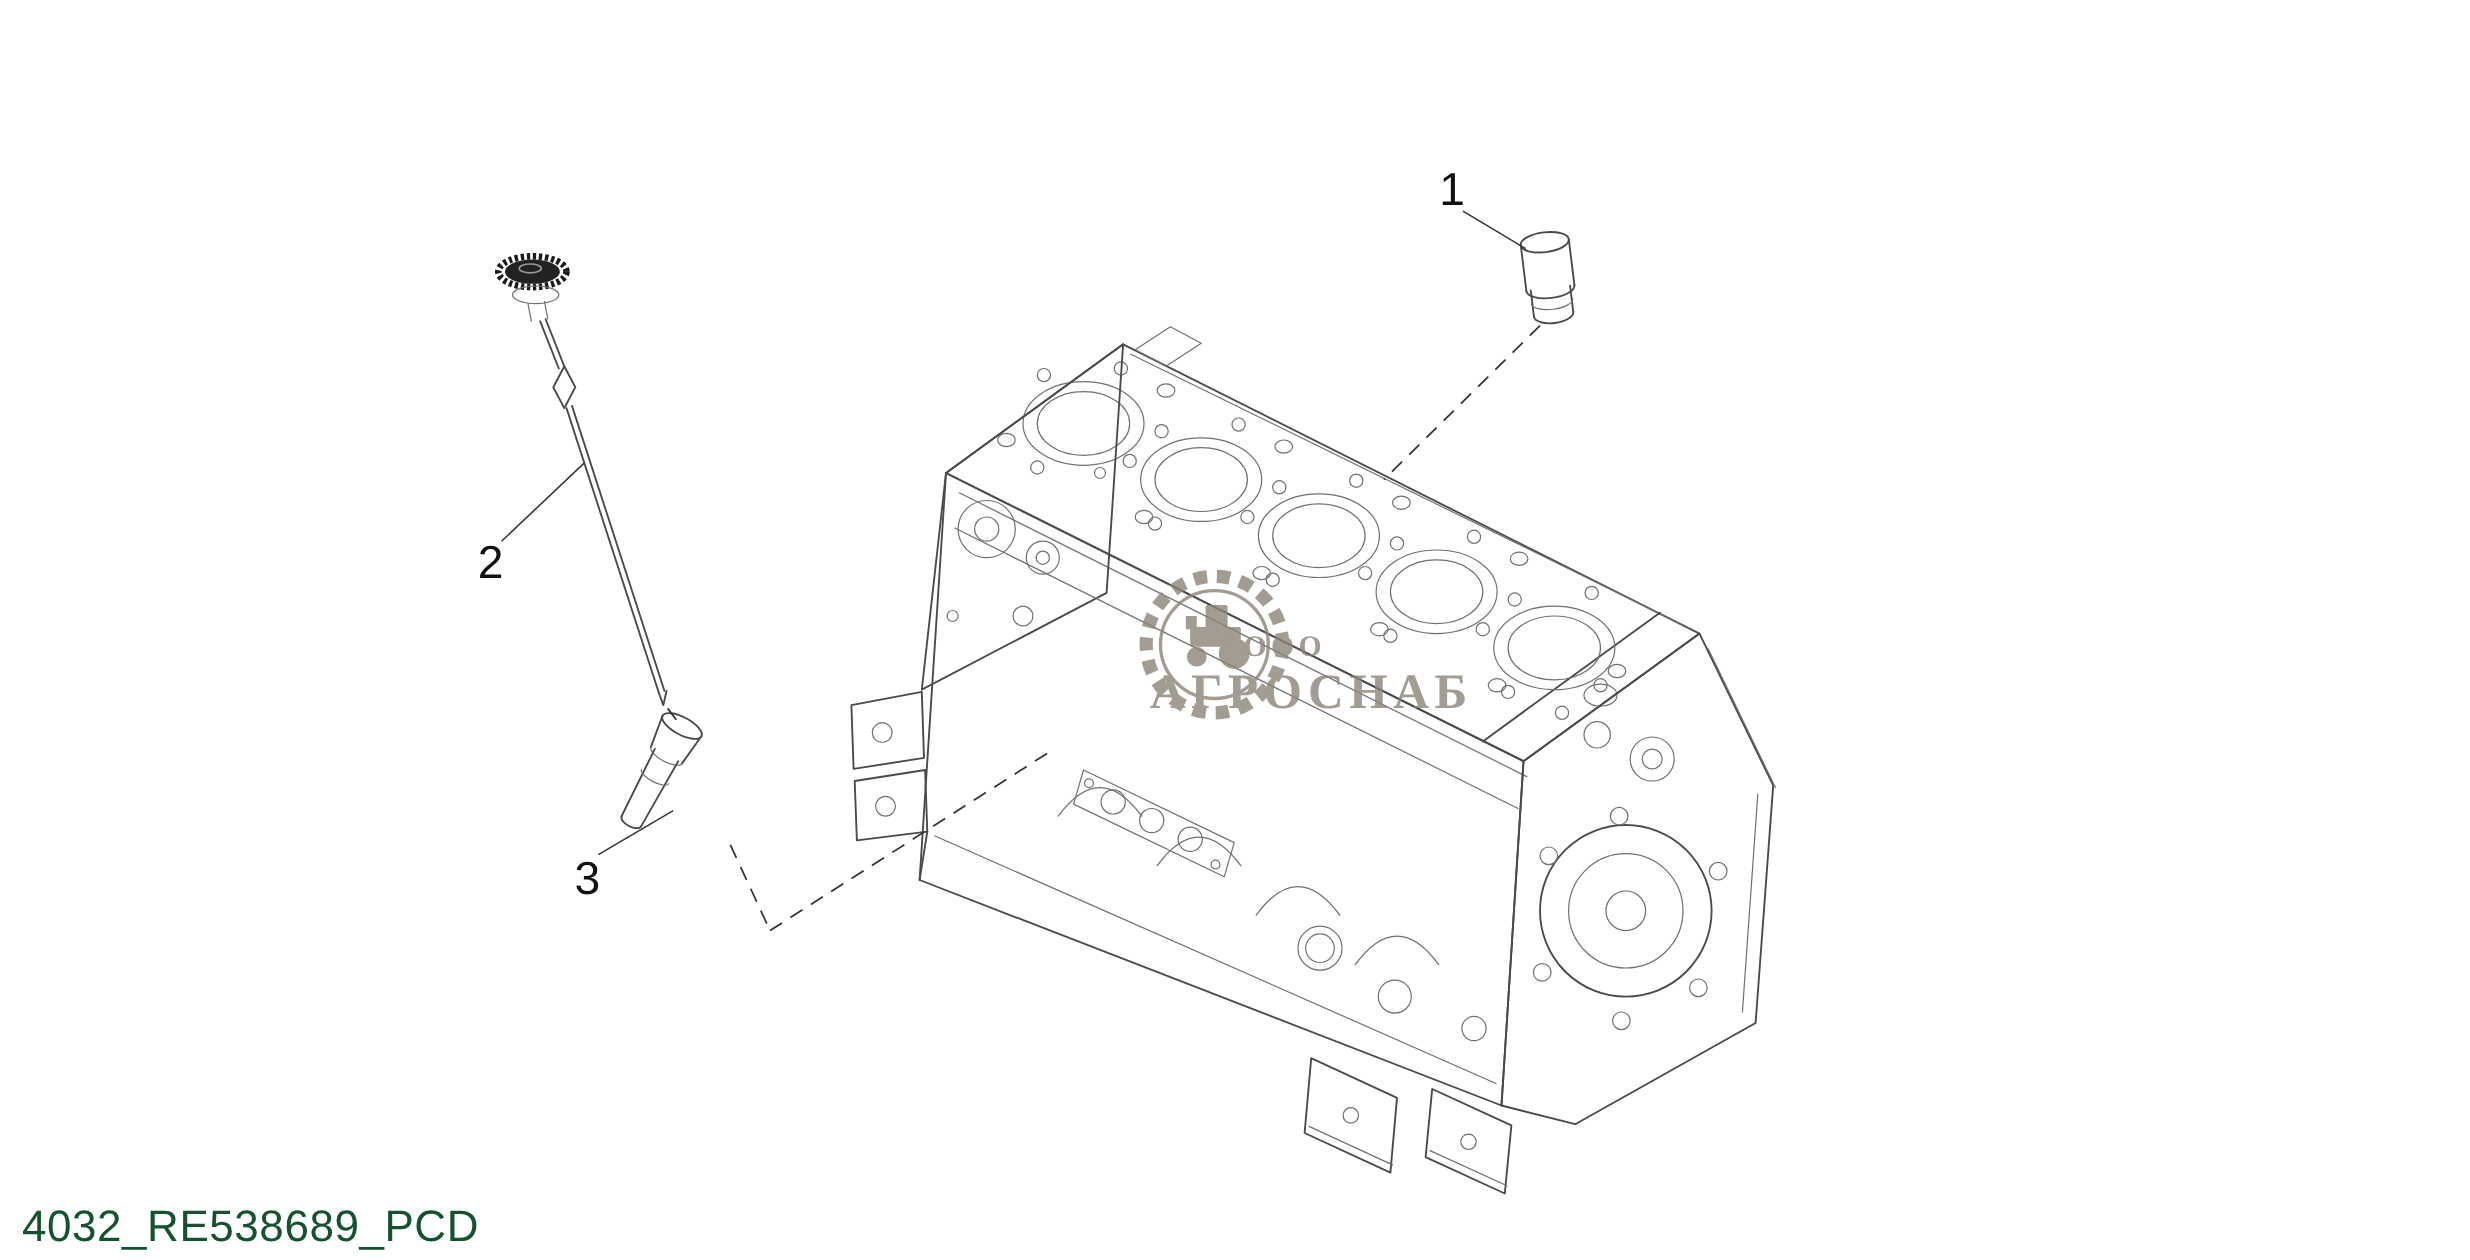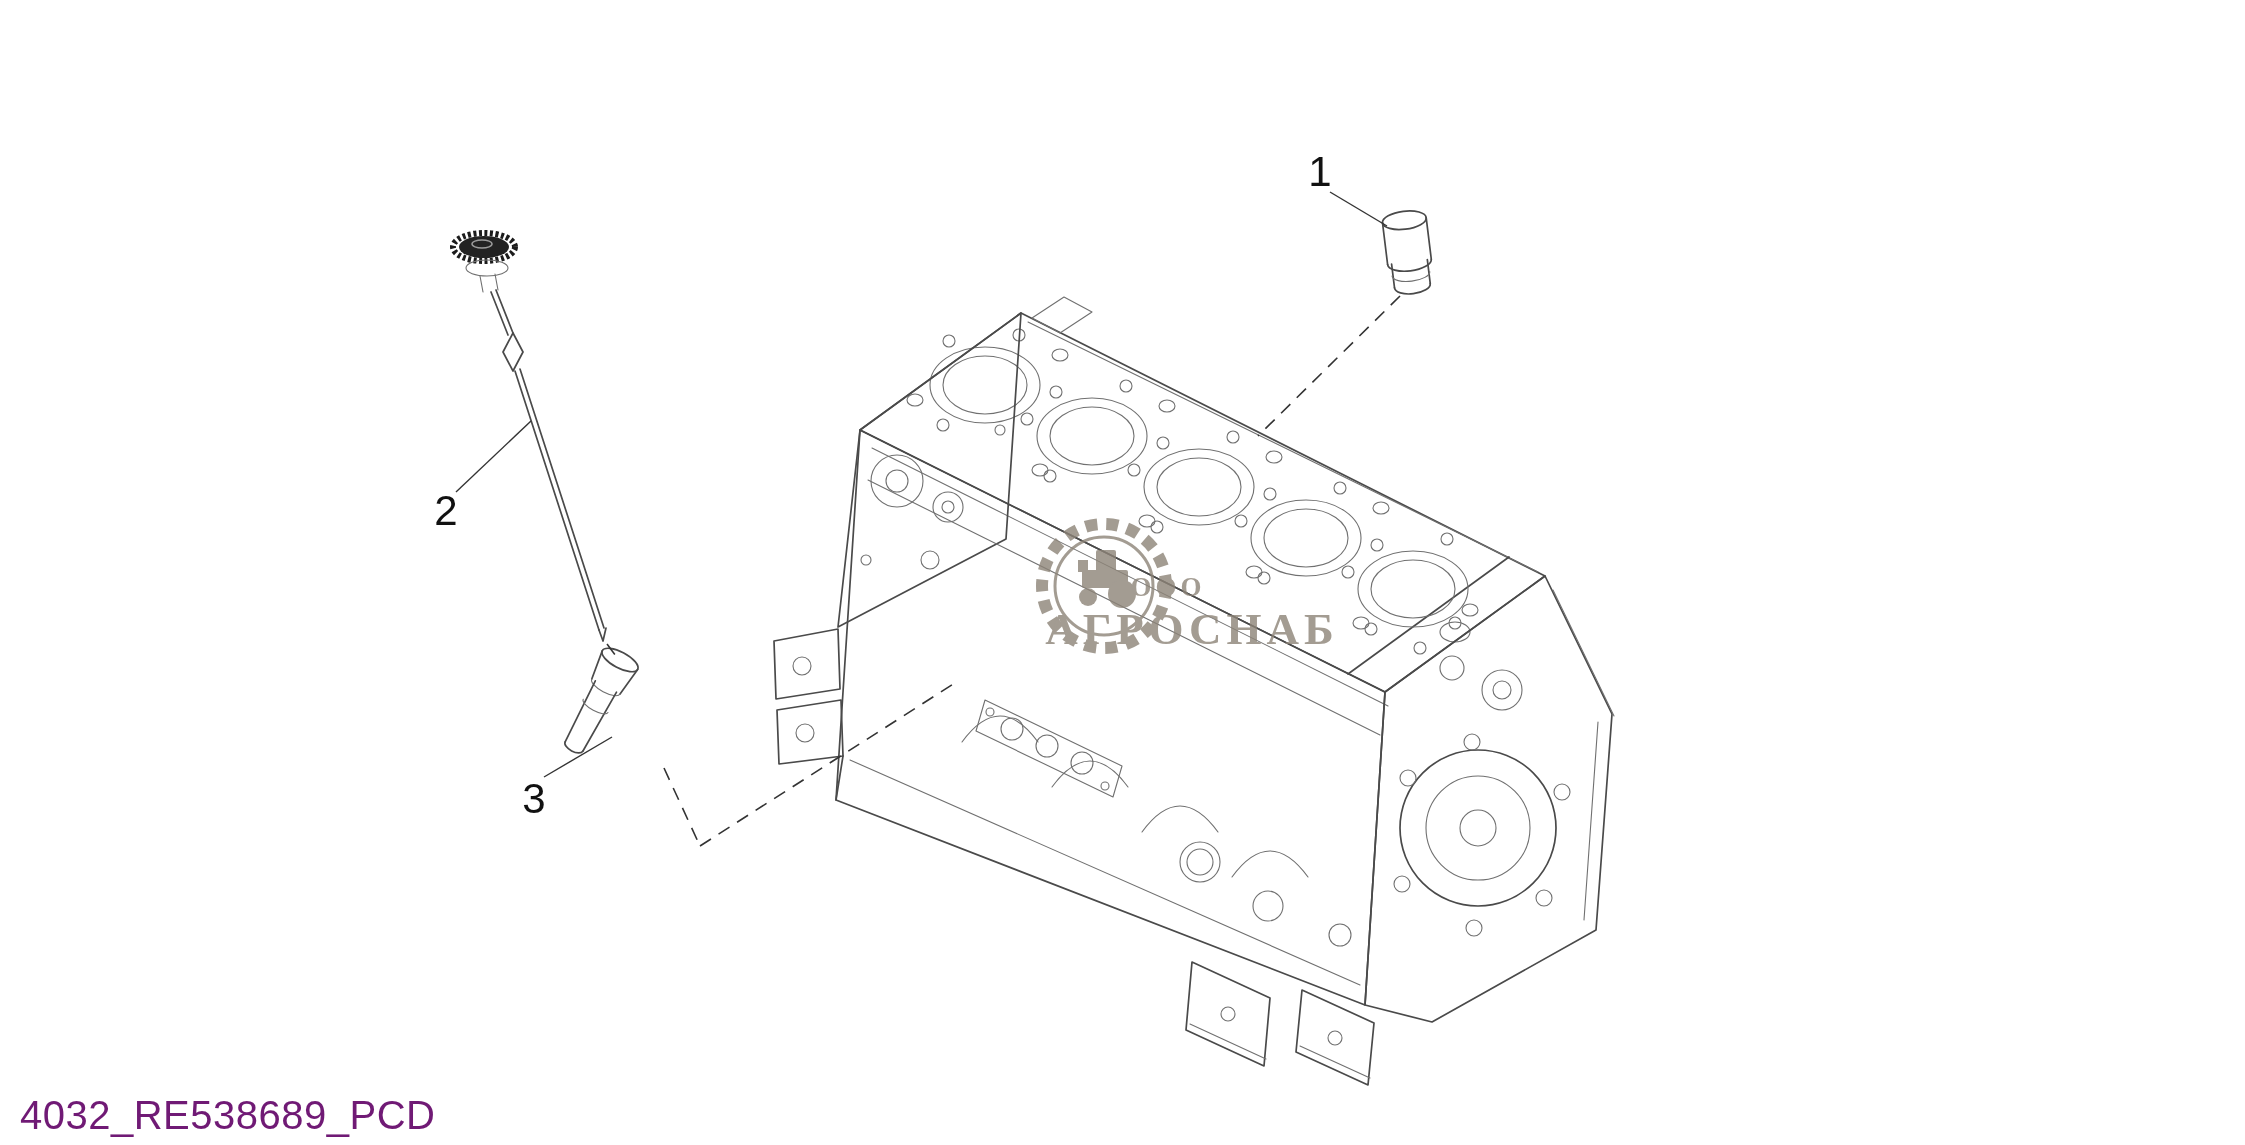--- a/index.html
+++ b/index.html
@@ -14,21 +14,21 @@
   .outline{fill:none;stroke:#4a4a4a;stroke-width:1.7;stroke-linejoin:round;stroke-linecap:round;}
   .thin{fill:none;stroke:#707070;stroke-width:1.1;stroke-linejoin:round;stroke-linecap:round;}
   .dashed{fill:none;stroke:#333333;stroke-width:1.6;stroke-dasharray:13 9;}
   .leader{fill:none;stroke:#333333;stroke-width:1.4;}
   .callout{font-family:"Liberation Sans",sans-serif;font-size:42px;fill:#111111;}
   .wm-small{font-family:"Liberation Serif",serif;font-weight:bold;font-size:27px;letter-spacing:4px;}
   .wm-big{font-family:"Liberation Serif",serif;font-weight:bold;font-size:45px;letter-spacing:5px;}
   .footer{
     position:absolute;left:20px;top:1093px;
     font-family:"Liberation Sans",sans-serif;
-    font-size:40px;color:#701a75;letter-spacing:0.5px;
+    font-size:40px;color:#14532d;letter-spacing:0.5px;
   }
 </style>
 </head>
 <body>
 
 <div class="canvas">
 
 <svg width="2245" height="1145" viewBox="0 0 2245 1145">
 
   <defs>

